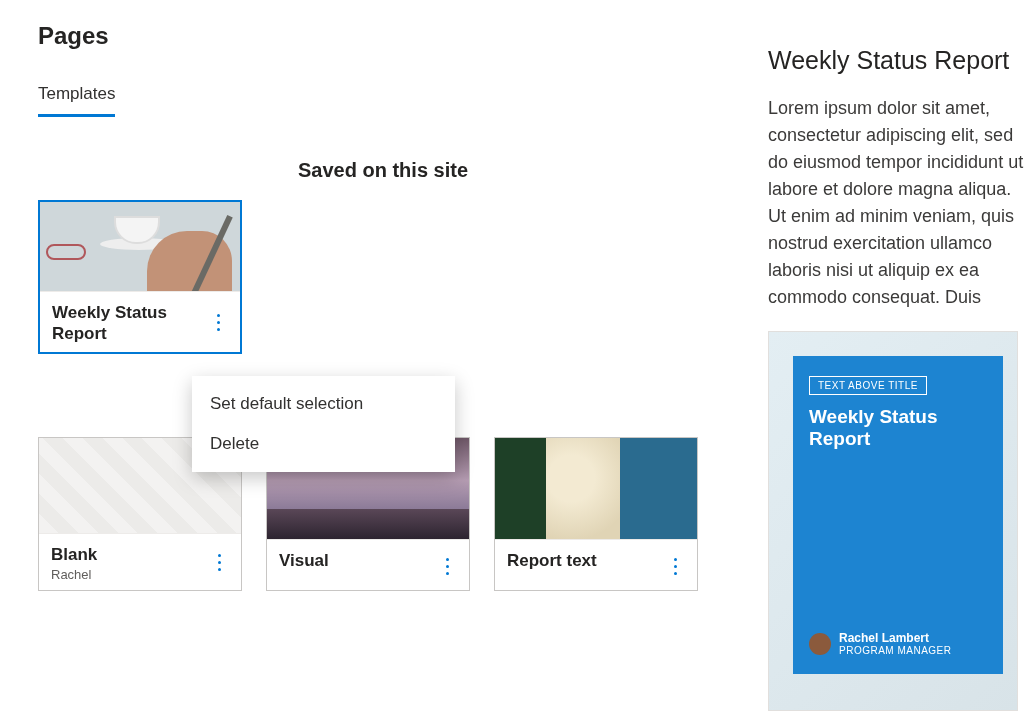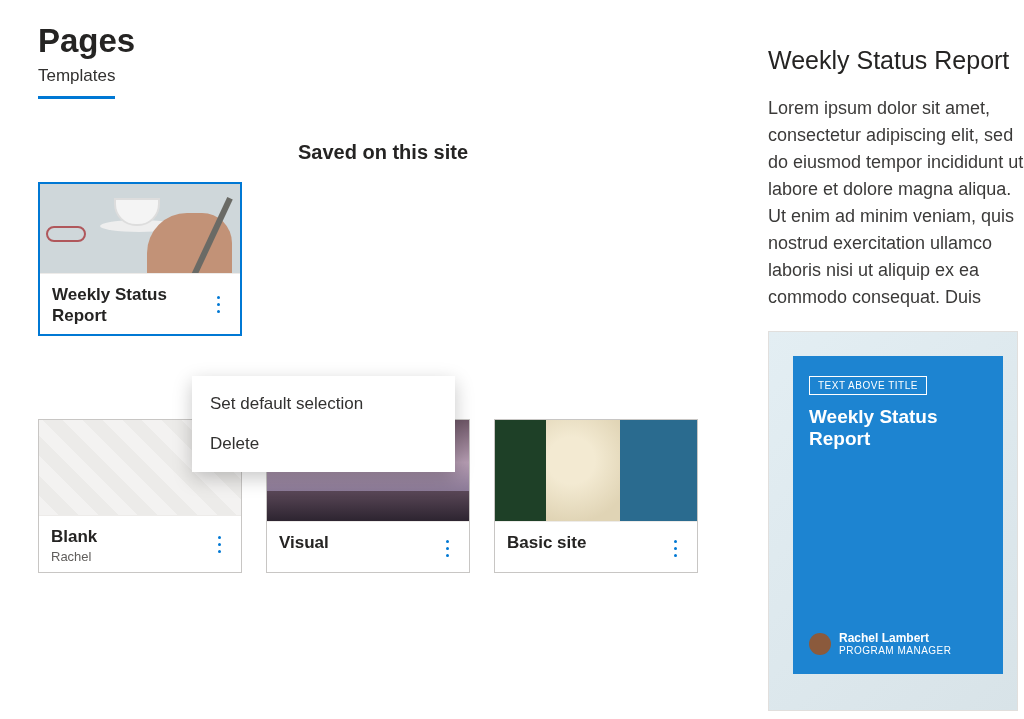--- a/index.html
+++ b/index.html
@@ -12,23 +12,24 @@
     overflow: hidden;
     position: relative;
   }
   .left-pane {
     position: absolute;
     left: 38px;
     top: 22px;
     width: 690px;
   }
   .page-title {
-    font-size: 33px;
+    font-size: 24px;
     font-weight: 700;
     color: #252423;
+    margin-bottom: 28px;
   }
   .tabs { display: flex; }
   .tab {
     padding: 6px 0 10px;
     margin-right: 26px;
     font-size: 17px;
     color: #323130;
     cursor: pointer;
     border-bottom: 3px solid transparent;
   }
@@ -207,21 +208,21 @@
               <span></span>
             </div>
         </div>
       </div>
     </div>
 
     <div class="card">
       <div class="thumb th-basic"></div>
       <div class="card-footer">
         <div>
-          <div class="card-title">Basic site</div>
+          <div class="card-title">Report text</div>
         </div>
         <div class="more-btn">
           <div class="more-dots">
               <span></span>
               <span></span>
               <span></span>
             </div>
         </div>
       </div>
     </div>

